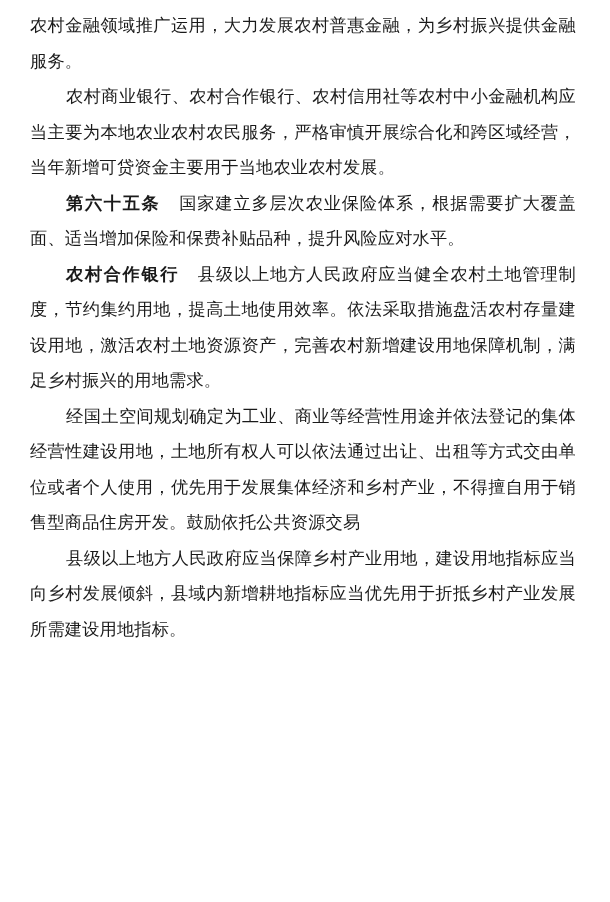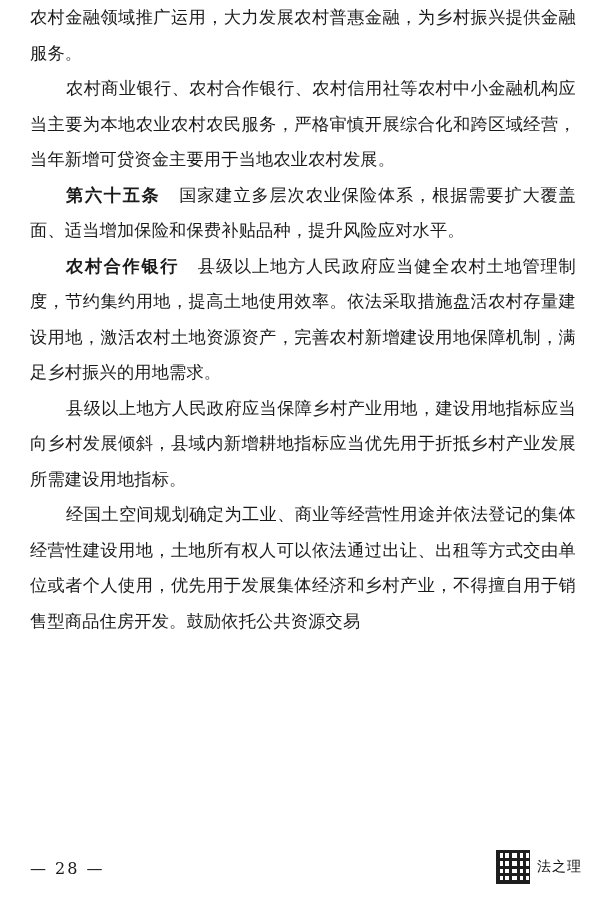--- a/index.html
+++ b/index.html
@@ -13,21 +13,21 @@
     font-family: "DejaVu Serif", "Liberation Serif", serif;
     color: #1a1a1a;
     position: relative;
     overflow: hidden;
   }
   .page {
     position: relative;
     width: 610px;
     height: 902px;
     box-sizing: border-box;
-    padding: 0 34px 0 30px;
+    padding: 8px 34px 0 30px;
   }
   .para {
     font-size: 17.2px;
     line-height: 35.5px;
     text-align: justify;
     text-justify: inter-ideograph;
     letter-spacing: 0.2px;
     margin: 0;
     text-indent: 0;
   }
@@ -100,28 +100,21 @@
   <p class="para indent">
     <span class="art">第六十五条</span><span class="gap"></span><span>国家建立多层次农业保险体系，根据需要扩大覆盖面、适当增加保险和保费补贴品种，提升风险应对水平。</span>
   </p>
 
 
   <p class="para indent">
     <span class="art">农村合作银行</span><span class="gap"></span><span>县级以上地方人民政府应当健全农村土地管理制度，节约集约用地，提高土地使用效率。依法采取措施盘活农村存量建设用地，激活农村土地资源资产，完善农村新增建设用地保障机制，满足乡村振兴的用地需求。</span>
   </p>
 
   <p class="para indent">
+    <span>经国土空间规划确定为工业、商业等经营性用途并依法登记的集体经营性建设用地，土地所有权人可以依法通过出让、出租等方式交由单位或者个人使用，优先用于发展集体经济和乡村产业，不得擅自用于销售型商品住房开发。鼓励依托公共资源交易</span>
+  </p>
+
+  <p class="para indent">
     <span>县级以上地方人民政府应当保障乡村产业用地，建设用地指标应当向乡村发展倾斜，县域内新增耕地指标应当优先用于折抵乡村产业发展所需建设用地指标。</span>
   </p>
 
-  <p class="para indent">
-    <span>经国土空间规划确定为工业、商业等经营性用途并依法登记的集体经营性建设用地，土地所有权人可以依法通过出让、出租等方式交由单位或者个人使用，优先用于发展集体经济和乡村产业，不得擅自用于销售型商品住房开发。鼓励依托公共资源交易</span>
-  </p>
-
-  <div class="footer">
-    <div class="pagenum">—  28  —</div>
-    <div class="qr-block">
-      <div class="qr-code"></div>
-      <div class="qr-label">法之理</div>
-    </div>
-  </div>
 
 </div>
 
 </body></html>

